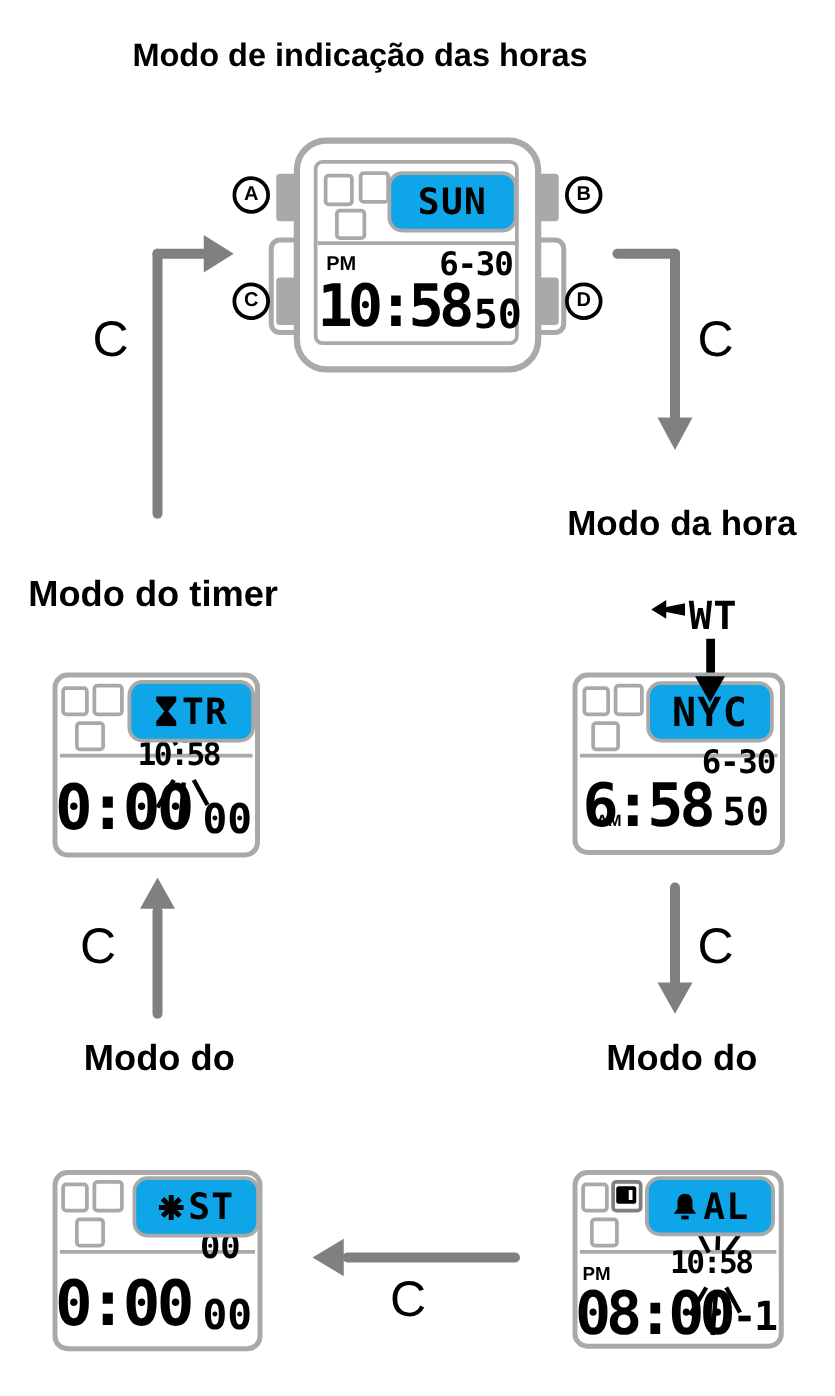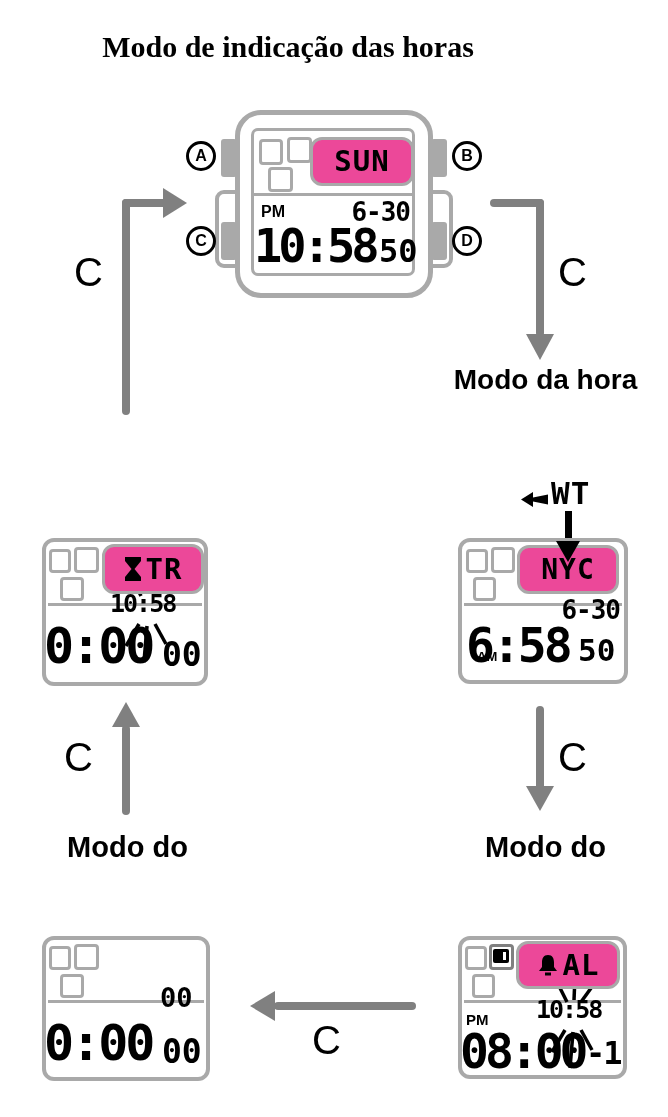--- a/index.html
+++ b/index.html
@@ -3,37 +3,37 @@
 <meta charset="utf-8">
 <style>
   html,body{margin:0;padding:0;background:#fff;}
   #canvas{position:relative;width:668px;height:1117px;background:#fff;overflow:hidden;
           font-family:"Liberation Sans",sans-serif;}
   .abs{position:absolute;box-sizing:border-box;}
   .lbl{font-family:"Liberation Sans",sans-serif;font-weight:bold;color:#000;text-align:center;line-height:1.1;}
   .c-lbl{font-family:"Liberation Sans",sans-serif;font-weight:400;font-size:40px;color:#000;line-height:1;}
   .seg{font-family:"DejaVu Sans Mono",monospace;font-weight:bold;color:#000;white-space:nowrap;line-height:1;}
   .sq{border:3px solid #a9a9a9;border-radius:4px;background:#fff;}
-  .modebox{border:3px solid #a9a9a9;border-radius:12px;background:#ec4899;display:flex;align-items:center;justify-content:center;gap:4px;}
+  .modebox{border:3px solid #a9a9a9;border-radius:12px;background:#0ea5e9;display:flex;align-items:center;justify-content:center;gap:4px;}
   .sep{background:#a9a9a9;height:3px;}
   .aline{background:#808080;border-radius:4px;}
   .tri{width:0;height:0;}
   .circ{width:30px;height:30px;border:3px solid #000;border-radius:50%;display:flex;align-items:center;justify-content:center;
         font:bold 16px "Liberation Sans",sans-serif;background:#fff;color:#000;}
   .lcd{border:4px solid #a9a9a9;border-radius:12px;background:#fff;}
   .wing{border:4px solid #a9a9a9;border-radius:9px;background:#fff;}
   .nub{background:#a9a9a9;border-radius:3px;}
   svg{display:block;}
 </style>
 </head>
 <body>
 
 <div id="canvas">
 
-  <div class="abs lbl" style="left:0;top:30;width:576px;top:30px;font-size:30px;font-family:Liberation Serif, serif;">Modo de indicação das horas</div>
+  <div class="abs lbl" style="left:0;top:30;width:576px;top:30px;font-size:26px;">Modo de indicação das horas</div>
 
   <div class="abs wing" style="left:215px;top:190px;width:38px;height:78px;z-index:1;"></div>
   <div class="abs wing" style="left:415px;top:190px;width:38px;height:78px;z-index:1;"></div>
   <div class="abs nub" style="left:221px;top:139px;width:16px;height:38px;z-index:1;"></div>
   <div class="abs nub" style="left:221px;top:222px;width:16px;height:38px;z-index:1;"></div>
   <div class="abs nub" style="left:431px;top:139px;width:16px;height:38px;z-index:1;"></div>
   <div class="abs nub" style="left:431px;top:222px;width:16px;height:38px;z-index:1;"></div>
   <div class="abs" style="left:235px;top:110px;width:198px;height:188px;border:5px solid #a9a9a9;border-radius:26px;background:#fff;z-index:2;"></div>
   <div class="abs" style="left:251px;top:128px;width:164px;height:148px;border:3px solid #a9a9a9;border-radius:7px;background:#fff;z-index:3;"></div>
 
@@ -65,48 +65,49 @@
   <div class="abs aline" style="left:122px;top:199px;width:48px;height:8px;"></div>
   <div class="abs aline" style="left:122px;top:199px;width:8px;height:216px;"></div>
   <div class="abs tri" style="left:163px;top:188px;border-left:24px solid #808080;border-top:15px solid transparent;border-bottom:15px solid transparent;"></div>
   <div class="abs c-lbl" style="left:74px;top:252px;">C</div>
 
   <div class="abs aline" style="left:490px;top:199px;width:54px;height:8px;"></div>
   <div class="abs aline" style="left:536px;top:199px;width:8px;height:138px;"></div>
   <div class="abs tri" style="left:526px;top:334px;border-top:26px solid #808080;border-left:14px solid transparent;border-right:14px solid transparent;"></div>
   <div class="abs c-lbl" style="left:558px;top:252px;">C</div>
 
-  <div class="abs lbl" style="left:438px;top:365px;width:215px;font-size:28px;">
+  <div class="abs lbl" style="left:438px;top:404px;width:215px;font-size:28px;">
     <div>Modo da hora</div>
   </div>
 
-  <div class="abs" style="left:521px;top:478px;display:flex;align-items:flex-end;gap:3px;">
+  <div class="abs" style="left:521px;top:478px;display:flex;align-items:flex-start;gap:3px;">
     <span>
       <svg width="27" height="19" viewBox="0 0 27 19">
           <path d="M0 9.5 L12 2 L12 7.5 L27 4.5 L27 14.5 L12 11.5 L12 17 Z" fill="#000"></path>
         </svg>
     </span>
     <span class="seg" style="font-size:31px;letter-spacing:1px;">WT</span>
   </div>
   <div class="abs" style="left:565px;top:511px;width:7px;height:32px;background:#000;"></div>
   <div class="abs tri" style="left:556px;top:541px;border-top:21px solid #000;border-left:12px solid transparent;border-right:12px solid transparent;z-index:6;"></div>
 
   <div class="abs lcd" style="left:458px;top:538px;width:170px;height:146px;"></div>
   <div class="abs sq" style="left:466px;top:549px;width:22px;height:24px;"></div>
   <div class="abs sq" style="left:491px;top:547px;width:24px;height:26px;"></div>
   <div class="abs sq" style="left:473px;top:577px;width:23px;height:24px;"></div>
   <div class="abs modebox" style="left:517px;top:545px;width:102px;height:49px;z-index:5;">
-    <span class="seg" style="font-size:28px;letter-spacing:1px;">NYC</span>
+    <span class="seg" style="font-size:32px;letter-spacing:1px;">NYC</span>
   </div>
   <div class="abs sep" style="left:464px;top:603px;width:158px;"></div>
   <div class="abs lbl" style="left:477px;top:610px;font-size:13px;margin-top:40px;">AM</div>
   <div class="abs seg" style="left:548px;top:597px;width:72px;text-align:right;font-size:26px;letter-spacing:-1px;">6-30</div>
   <div class="abs seg" style="left:466px;top:621px;font-size:48px;letter-spacing:-3px;">6:58</div>
   <div class="abs seg" style="left:578px;top:635px;font-size:31px;">50</div>
 
+  <div class="abs lbl" style="left:15px;top:461px;width:215px;font-size:29px;">Modo do timer</div>
 
   <div class="abs lcd" style="left:42px;top:538px;width:166px;height:148px;"></div>
   <div class="abs sq" style="left:49px;top:549px;width:22px;height:24px;"></div>
   <div class="abs sq" style="left:74px;top:547px;width:25px;height:26px;"></div>
   <div class="abs sq" style="left:60px;top:577px;width:24px;height:24px;"></div>
   <div class="abs modebox" style="left:102px;top:544px;width:102px;height:50px;z-index:5;">
     <span>
       <svg width="18" height="24" viewBox="0 0 18 24">
           <path d="M1 0 h16 v4 l-6.5 8 6.5 8 v4 H1 v-4 l6.5-8 L1 4 Z" fill="#000"></path>
         </svg>
@@ -141,20 +142,31 @@
   </div>
 
   <div class="abs lbl" style="left:438px;top:832px;width:215px;font-size:29px;">
     <div>Modo do</div>
   </div>
 
   <div class="abs lcd" style="left:42px;top:936px;width:168px;height:145px;"></div>
   <div class="abs sq" style="left:49px;top:946px;width:22px;height:24px;"></div>
   <div class="abs sq" style="left:74px;top:944px;width:25px;height:26px;"></div>
   <div class="abs sq" style="left:60px;top:974px;width:24px;height:24px;"></div>
+  <div class="abs modebox" style="left:106px;top:941px;width:102px;height:49px;z-index:5;">
+    <span>
+      <svg width="20" height="20" viewBox="0 0 20 20" stroke="#000" stroke-width="4">
+        <line x1="10" y1="0" x2="10" y2="20"></line>
+          <line x1="0" y1="10" x2="20" y2="10"></line>
+        <line x1="3" y1="3" x2="17" y2="17"></line>
+          <line x1="17" y1="3" x2="3" y2="17"></line>
+      </svg>
+    </span>
+    <span class="seg" style="font-size:29px;letter-spacing:1px;">ST</span>
+  </div>
   <div class="abs sep" style="left:48px;top:1000px;width:156px;"></div>
   <div class="abs seg" style="left:160px;top:984px;font-size:27px;">00</div>
   <div class="abs seg" style="left:44px;top:1018px;font-size:50px;letter-spacing:-3px;">0:00</div>
   <div class="abs seg" style="left:162px;top:1035px;font-size:33px;">00</div>
 
   <div class="abs aline" style="left:274px;top:1002px;width:142px;height:8px;"></div>
   <div class="abs tri" style="left:250px;top:991px;border-right:25px solid #808080;border-top:15px solid transparent;border-bottom:15px solid transparent;"></div>
   <div class="abs c-lbl" style="left:312px;top:1020px;">C</div>
 
   <div class="abs lcd" style="left:458px;top:936px;width:169px;height:143px;"></div>

